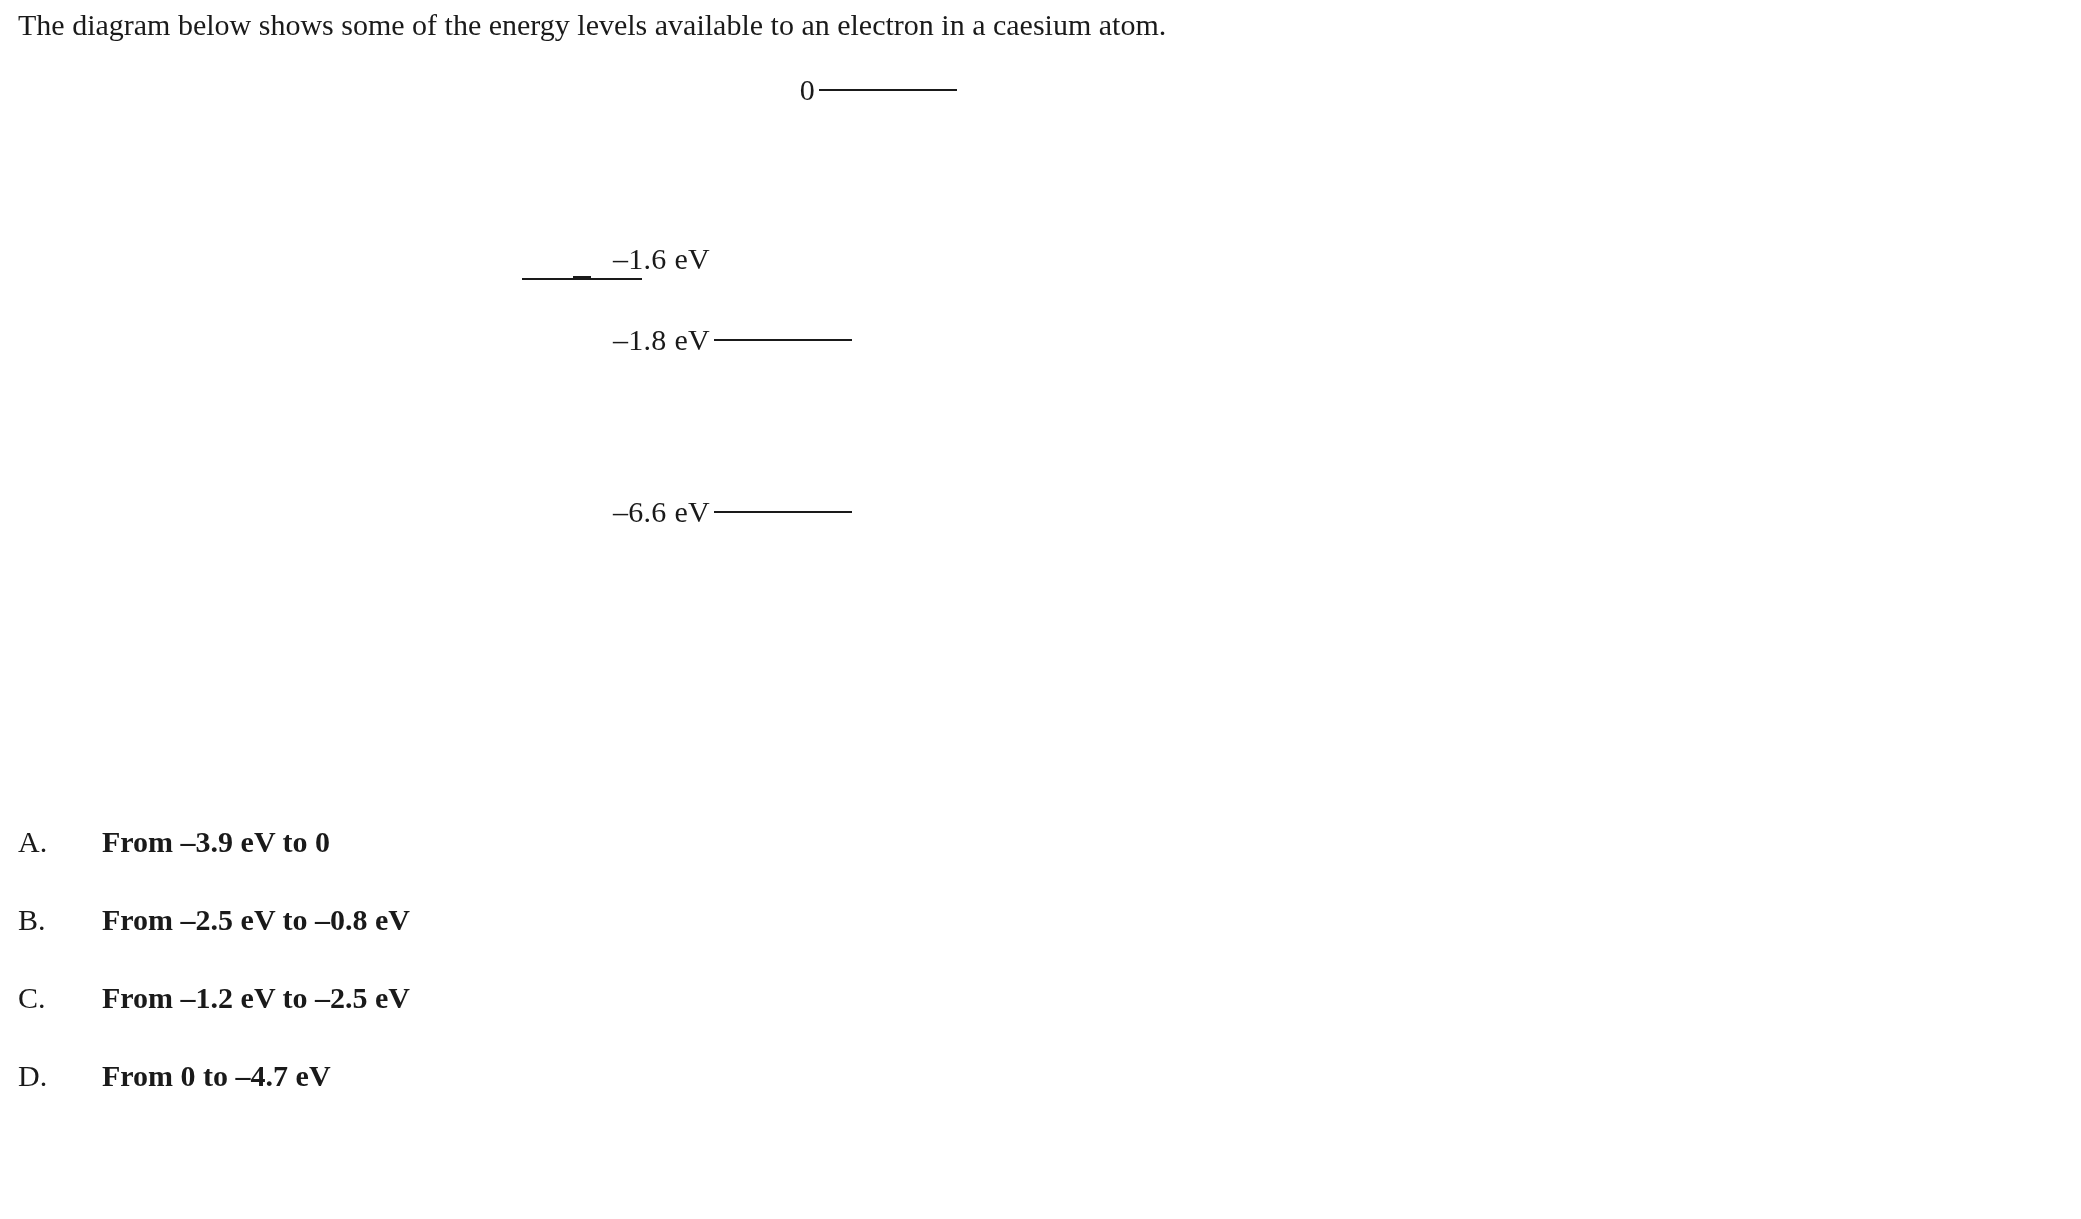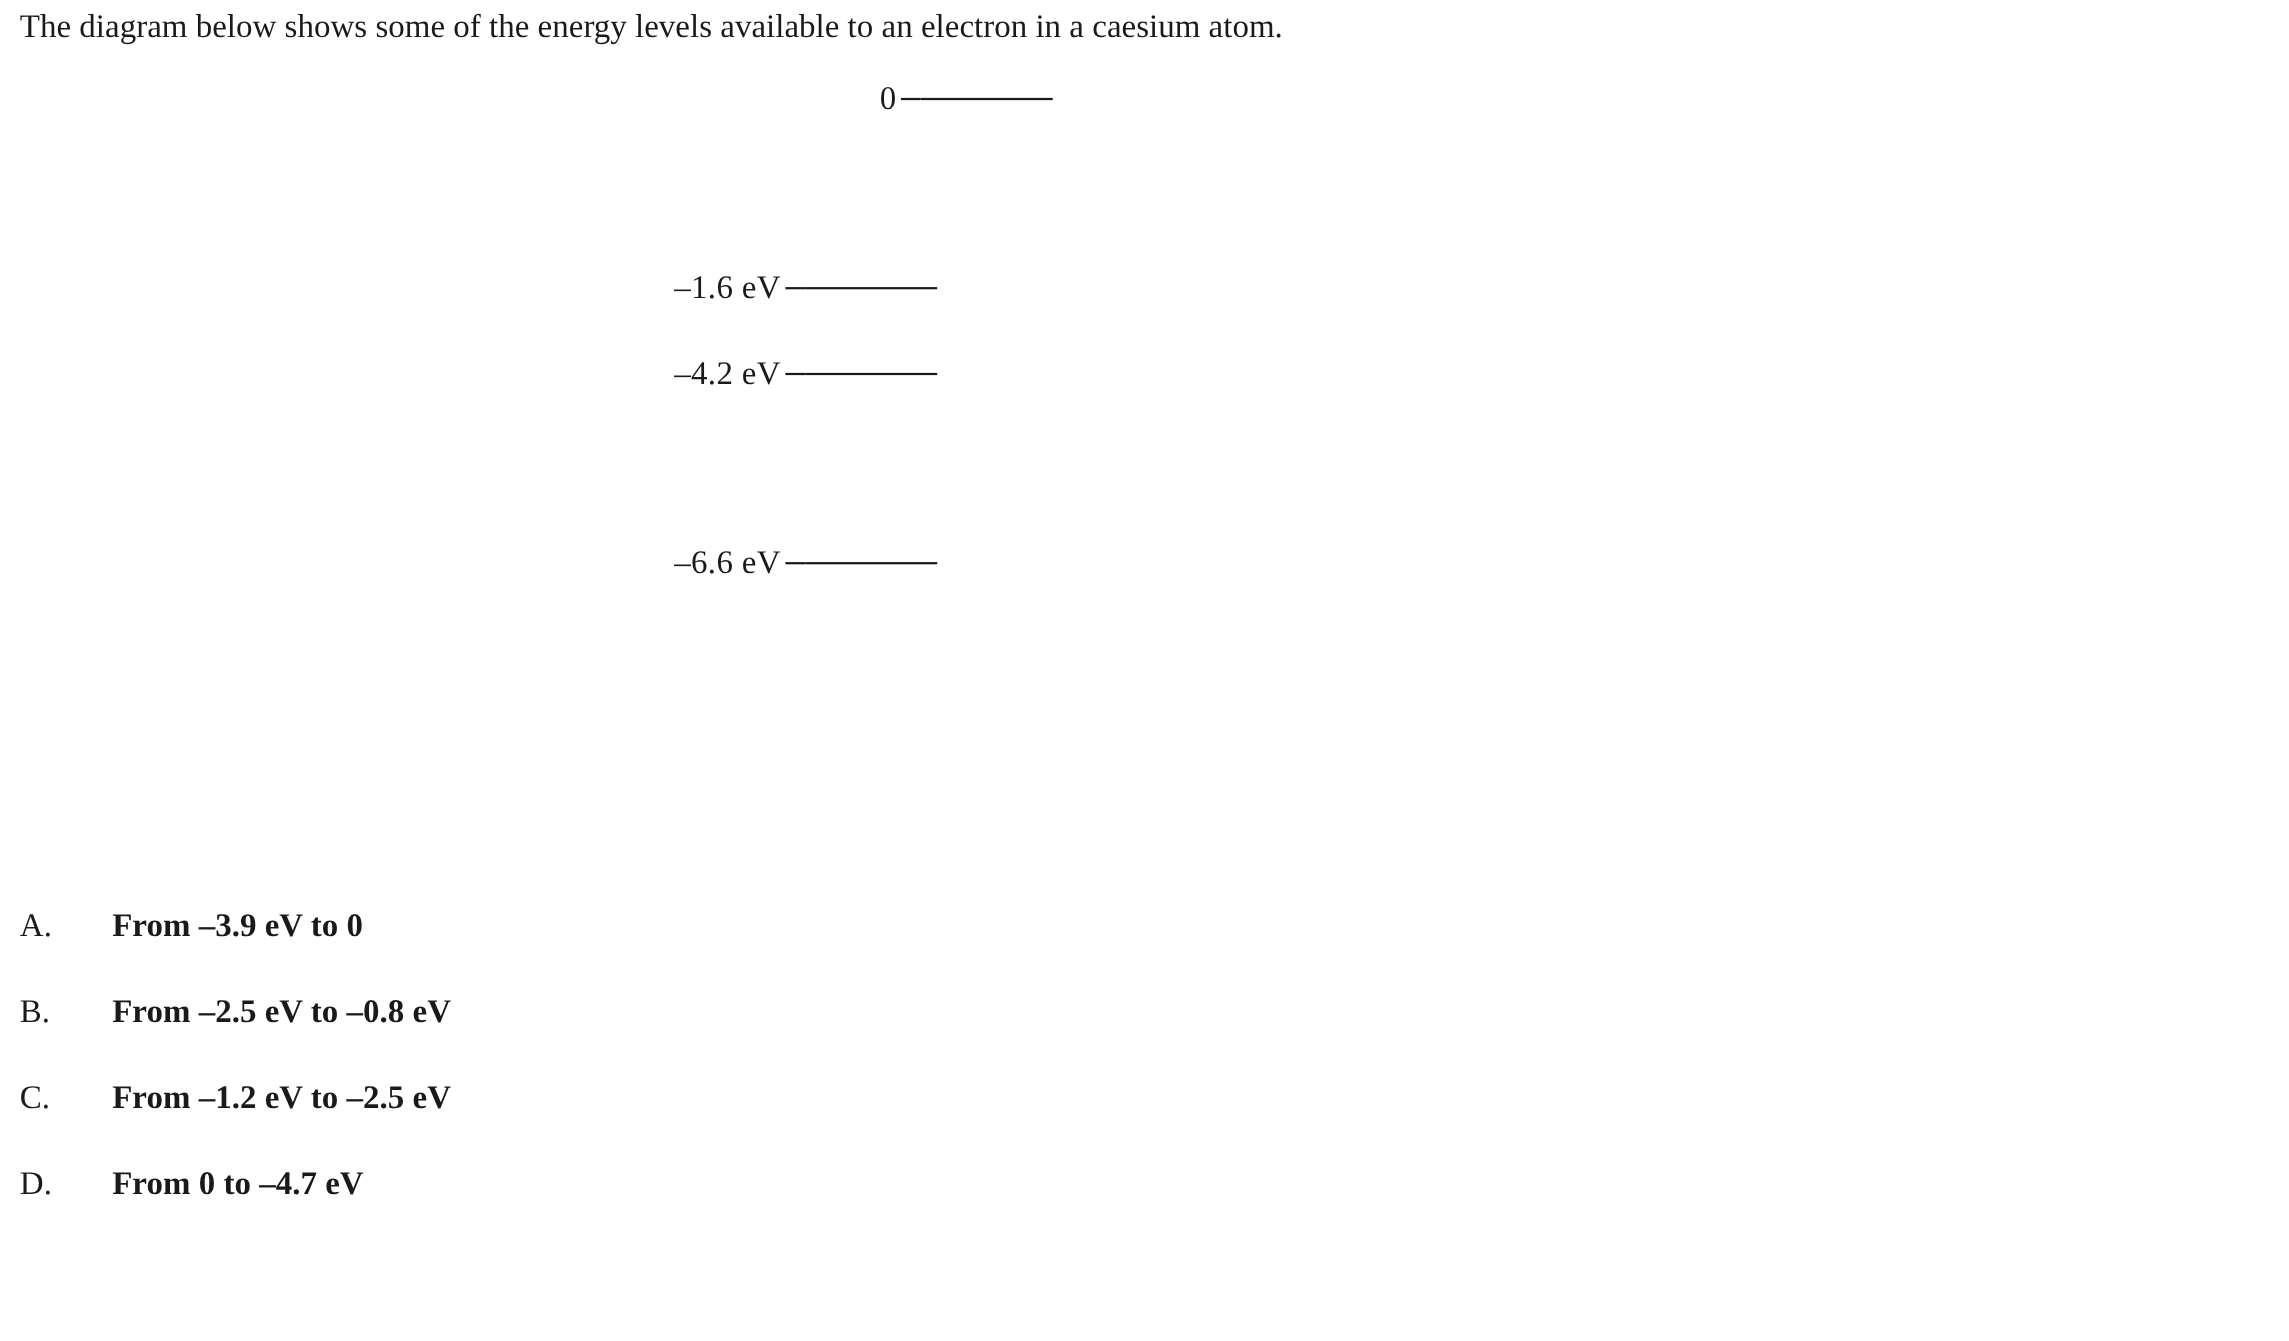--- a/index.html
+++ b/index.html
@@ -109,28 +109,28 @@
   <div class="intro">The diagram below shows some of the energy levels available to an electron in a caesium atom.</div>
 
   <div class="diagram">
 
     <div class="level" style="left:555px; top:0px;">
       <span class="lbl">0</span>
       <span class="stub"></span>
       <span class="line"></span>
     </div>
 
-    <div class="level" style="left:450px; top:172px;">
+    <div class="level" style="left:450px; top:172px;flex-direction:column;">
       <span class="lbl">–1.6 eV</span>
       <span class="stub"></span>
       <span class="line"></span>
     </div>
 
     <div class="level" style="left:450px; top:250px;">
-      <span class="lbl">–4.2 eV</span>
+      <span class="lbl">–1.8 eV</span>
       <span class="stub"></span>
       <span class="line"></span>
     </div>
 
     <div class="level" style="left:450px; top:422px;">
       <span class="lbl">–6.6 eV</span>
       <span class="stub"></span>
       <span class="line"></span>
     </div>
 

